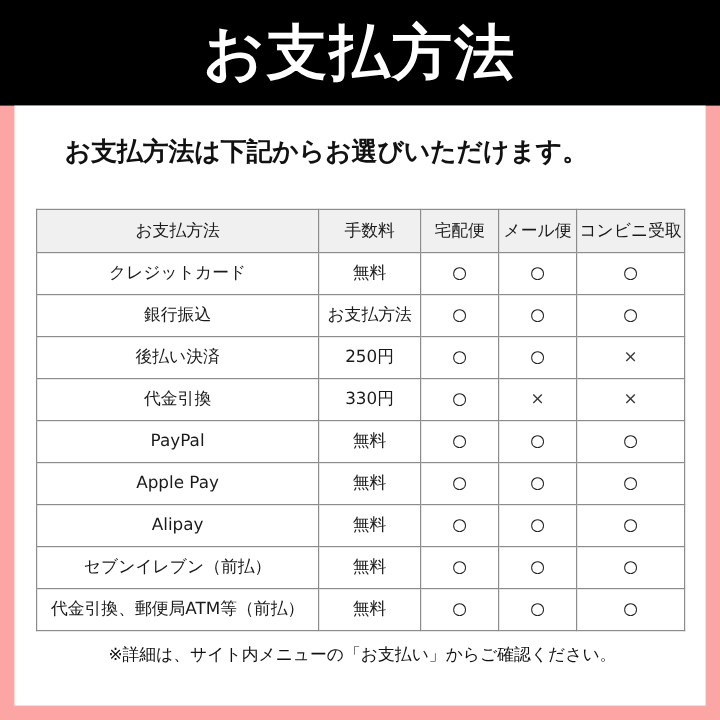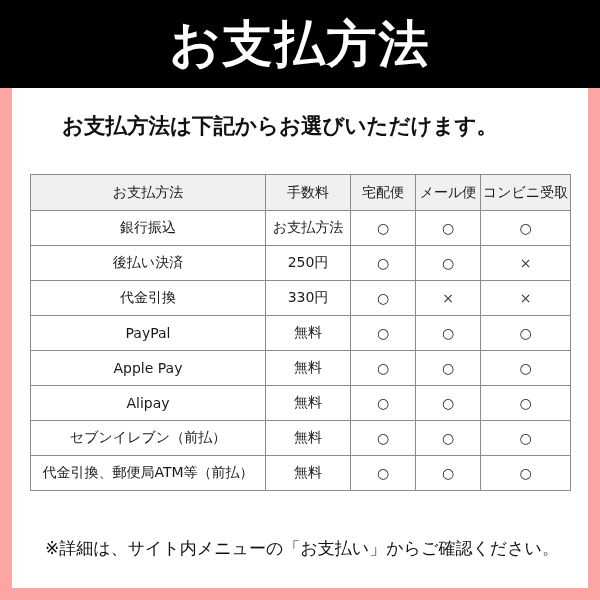--- a/index.html
+++ b/index.html
@@ -63,21 +63,20 @@
     left: 0;
     top: 23px;
     width: 520px;
     text-align: center;
     font-size: 21.5px;
     font-weight: bold;
     color: #111111;
     letter-spacing: 0px;
     white-space: nowrap;
     font-family: "DejaVu Sans", "Liberation Sans", sans-serif;
-    padding-left: 8px;
   }
 
   
   .table-wrap {
     position: absolute;
     left: 18px;
     top: 86px;
     width: 540px;
   }
   table.pay-table {
@@ -127,21 +126,21 @@
   col.c-mail     { width: 65px;  }
   col.c-conveni  { width: 90px;  }
 
   
   .footer-note {
     position: absolute;
     left: 20px;
     top: 449px;
     width: 540px;
     text-align: center;
-    font-size: 17px;
+    font-size: 14px;
     color: #111111;
     white-space: nowrap;
     font-family: "DejaVu Sans", "Liberation Sans", sans-serif;
   }
 </style>
 </head>
 <body>
 
 <div class="page">
 
@@ -166,20 +165,27 @@
           <tr>
             <th>お支払方法</th>
             <th>手数料</th>
             <th>宅配便</th>
             <th>メール便</th>
             <th>コンビニ受取</th>
           </tr>
         </thead>
         <tbody>
           <tr>
+            <td class="method-cell">クレジットカード</td>
+            <td class="fee-cell">無料</td>
+            <td class="mark-cell">○</td>
+            <td class="mark-cell">○</td>
+            <td class="mark-cell">○</td>
+          </tr>
+          <tr>
             <td class="method-cell">銀行振込</td>
             <td class="fee-cell">お支払方法</td>
             <td class="mark-cell">○</td>
             <td class="mark-cell">○</td>
             <td class="mark-cell">○</td>
           </tr>
           <tr>
             <td class="method-cell">後払い決済</td>
             <td class="fee-cell">250円</td>
             <td class="mark-cell">○</td>

